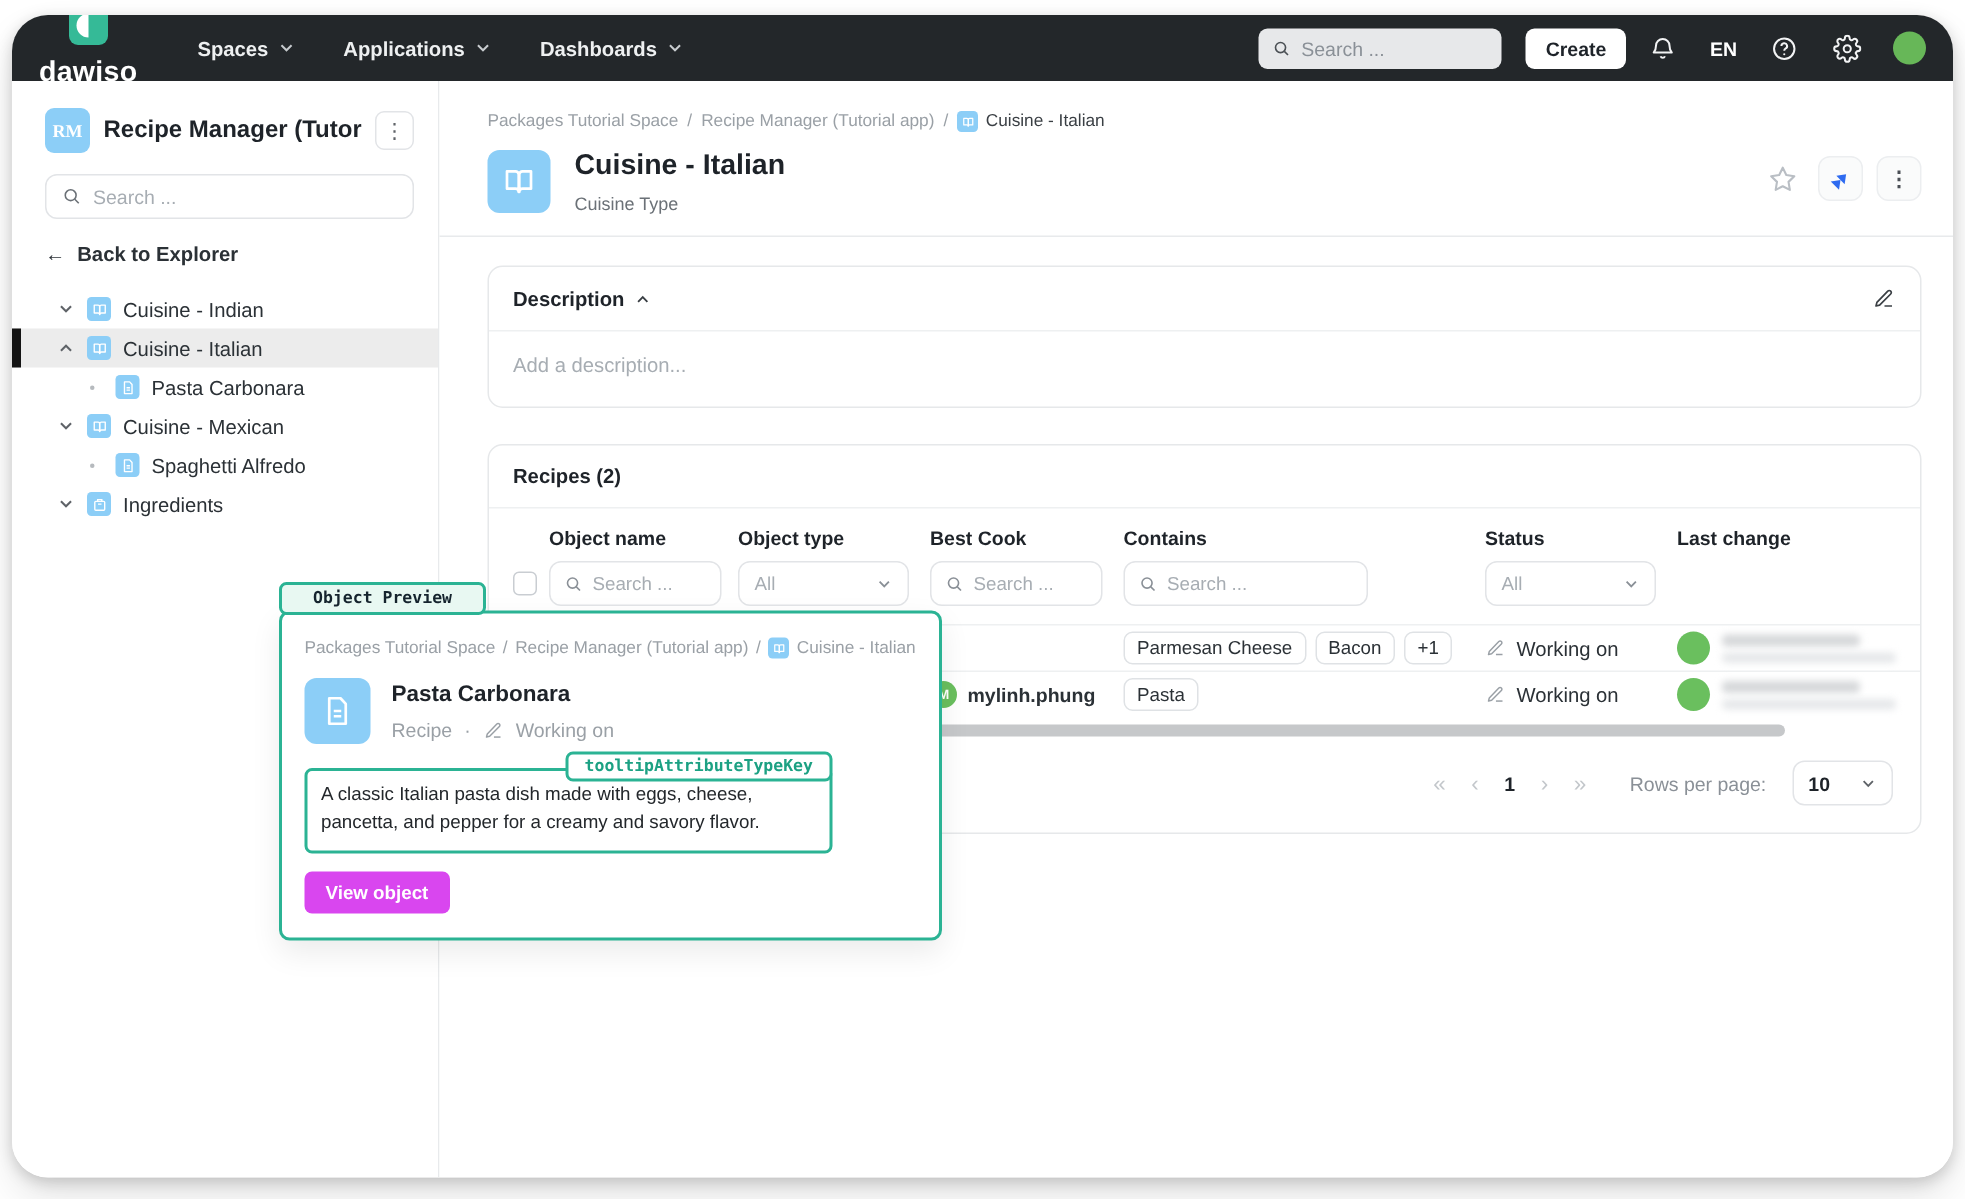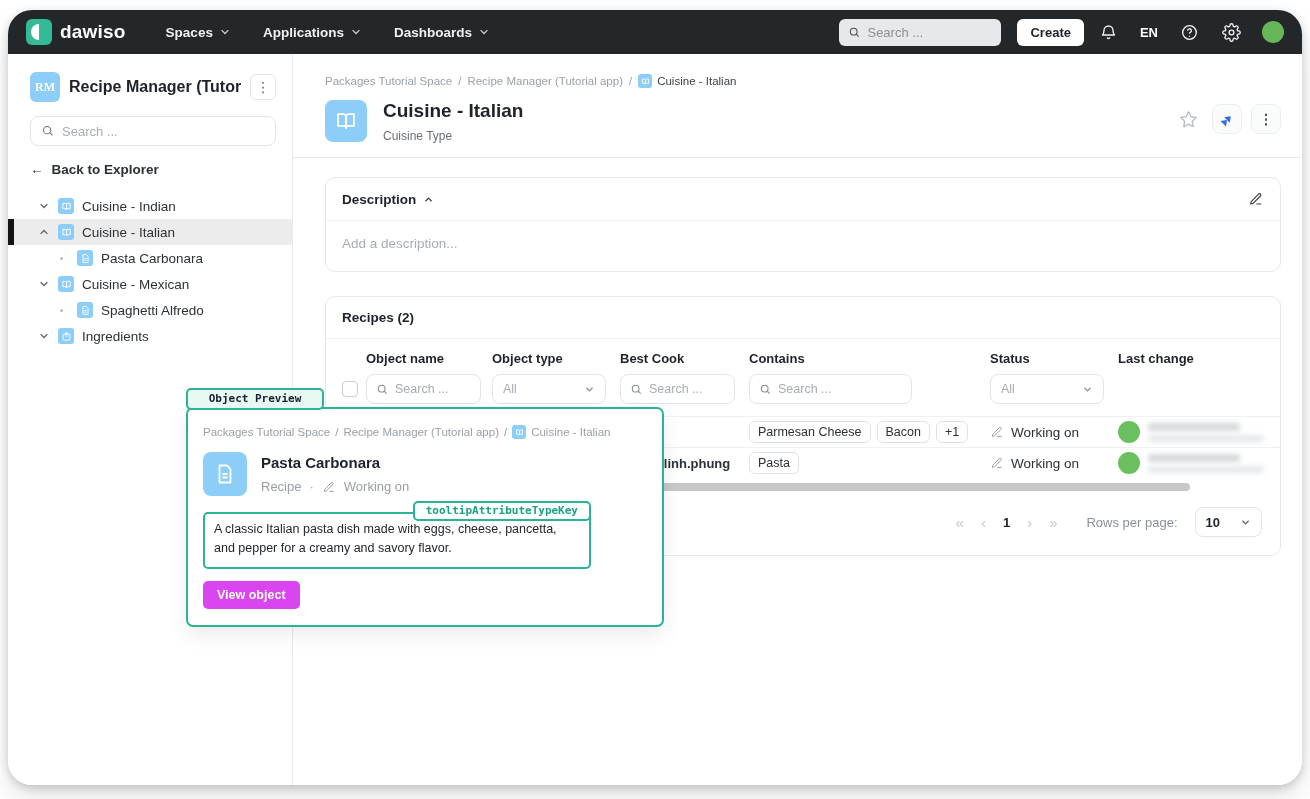--- a/index.html
+++ b/index.html
@@ -3,21 +3,21 @@
 <meta charset="utf-8">
 <style>
   * { margin:0; padding:0; box-sizing:border-box; }
   html,body { width:1310px; height:799px; background:#fff; font-family:"Liberation Sans", sans-serif; overflow:hidden; }
 
   .window { position:absolute; left:8px; top:10px; width:1294px; height:775px; border-radius:24px; background:#fff;
             box-shadow:0 3px 10px rgba(0,0,0,.18), 0 14px 28px rgba(0,0,0,.10); overflow:hidden; }
 
   
   .topbar { height:44px; background:#23272a; display:flex; align-items:center; padding:0 18px; gap:8px; }
-  .logo { display:flex; align-items:center; gap:8px; margin-right:20px; }
+  .logo { display:flex; align-items:center; gap:8px; margin-right:20px;flex-direction:column; }
   .logo-glyph { width:26px; height:26px; background:#35ba97; border-radius:6px; position:relative; }
   .logo-glyph::before { content:""; position:absolute; left:5px; top:5px; width:16px; height:16px; background:#fff; border-radius:50%; }
   .logo-glyph::after { content:""; position:absolute; left:13px; top:4px; width:9px; height:18px; background:#35ba97; }
   .logo-text { color:#fff; font-weight:bold; font-size:19px; letter-spacing:.2px; }
   .nav-item { display:flex; align-items:center; gap:6px; color:#eef0f1; font-size:13.5px; font-weight:600; padding:8px 12px; cursor:pointer; }
   .nav-item svg { width:12px; height:12px; stroke:#c6cacd; }
   .topbar-spacer { flex:1; }
   .topbar-search { width:162px; height:27px; background:#e7e8ea; border-radius:6px; display:flex; align-items:center; gap:6px; padding:0 9px; }
   .topbar-search svg { width:13px; height:13px; stroke:#4b5055; flex:none; }
   .topbar-search input { border:none; outline:none; background:transparent; font-size:13px; color:#3a3f44; width:100%; font-family:inherit; }
@@ -109,21 +109,21 @@
   .hscroll { margin:5px 16px 0 10px; height:8px; }
   .hscroll .thumb { height:8px; width:92%; background:#c6c8ca; border-radius:4px; }
   .pager { display:flex; align-items:center; justify-content:flex-end; gap:17px; padding:16px 18px 18px; }
   .pg-arrow { color:#c3c7cb; font-size:15px; cursor:pointer; line-height:1; }
   .pg-num { color:#1e2329; font-size:13px; font-weight:600; }
   .pg-label { color:#8a9097; font-size:13px; margin-left:12px; }
   .pg-select { border:1px solid #e2e4e7; border-radius:8px; height:30px; display:flex; align-items:center; gap:20px; padding:12px 10px; font-size:13px; color:#1e2329; font-weight:600; cursor:pointer; }
   .pg-select svg { width:11px; height:11px; stroke:#5f6368; }
 
   
-  .anno { position:absolute; left:186px; top:388px; width:478px; z-index:50; }
+  .anno { position:absolute; left:186px; top:388px; width:442px; z-index:50; }
   .anno-label { display:inline-block; min-width:138px; text-align:center; background:#e8f8f2; border:2px solid #2bb394; border-radius:5px; padding:2px 14px 3px;
                 font-family:"DejaVu Sans Mono", monospace; font-weight:bold; font-size:11px; color:#15242e; position:relative; z-index:2; }
   .popover { background:#fff; border:2px solid #2bb394; border-radius:7px; margin-top:-3px; padding:16px 14px 16px 15px; box-shadow:0 8px 20px rgba(0,0,0,.08); position:relative; }
   .pop-crumbs { font-size:11.5px; color:#9aa0a6; display:flex; align-items:center; gap:5px; flex-wrap:nowrap; white-space:nowrap; }
   .pop-entity { display:flex; align-items:flex-start; gap:14px; margin-top:13px; }
   .pop-ico { width:44px; height:44px; border-radius:8px; background:#8ccef7; display:flex; align-items:center; justify-content:center; flex:none; }
   .pop-ico svg { width:24px; height:24px; stroke:#fff; stroke-width:1.8; fill:none; }
   .pop-title { font-size:15px; font-weight:700; color:#1e2329; margin-top:2px; }
   .pop-meta { display:flex; align-items:center; gap:8px; margin-top:8px; font-size:13px; color:#9aa0a6; }
   .pop-meta svg { width:14px; height:14px; stroke:#9aa0a6; fill:none; stroke-width:1.7; }

